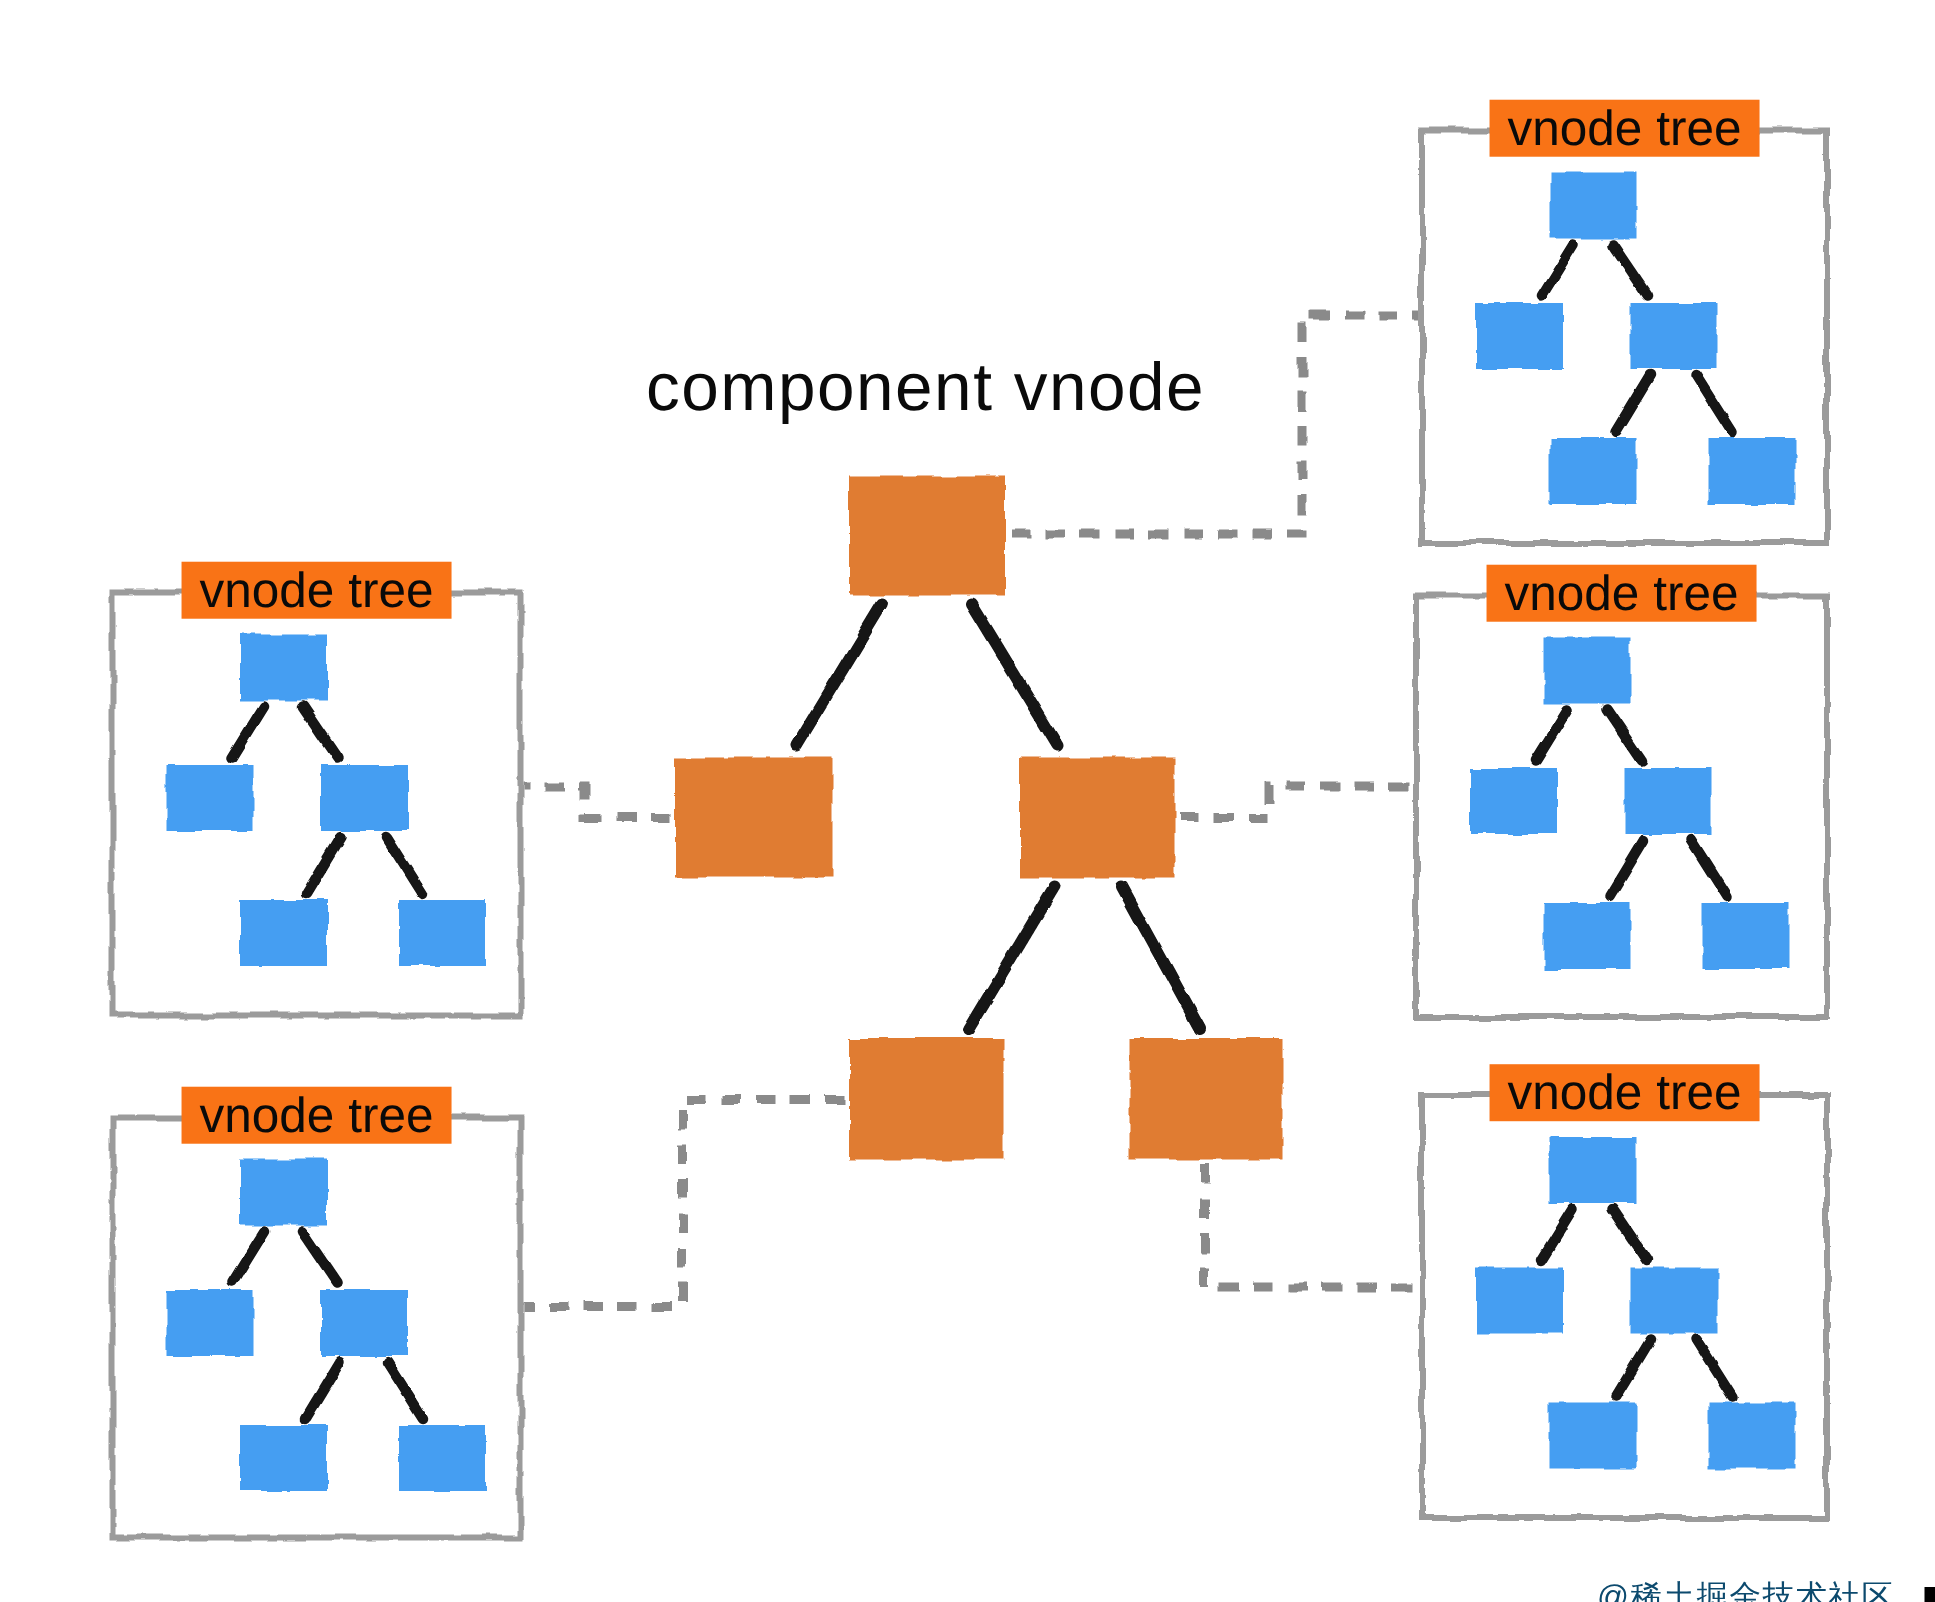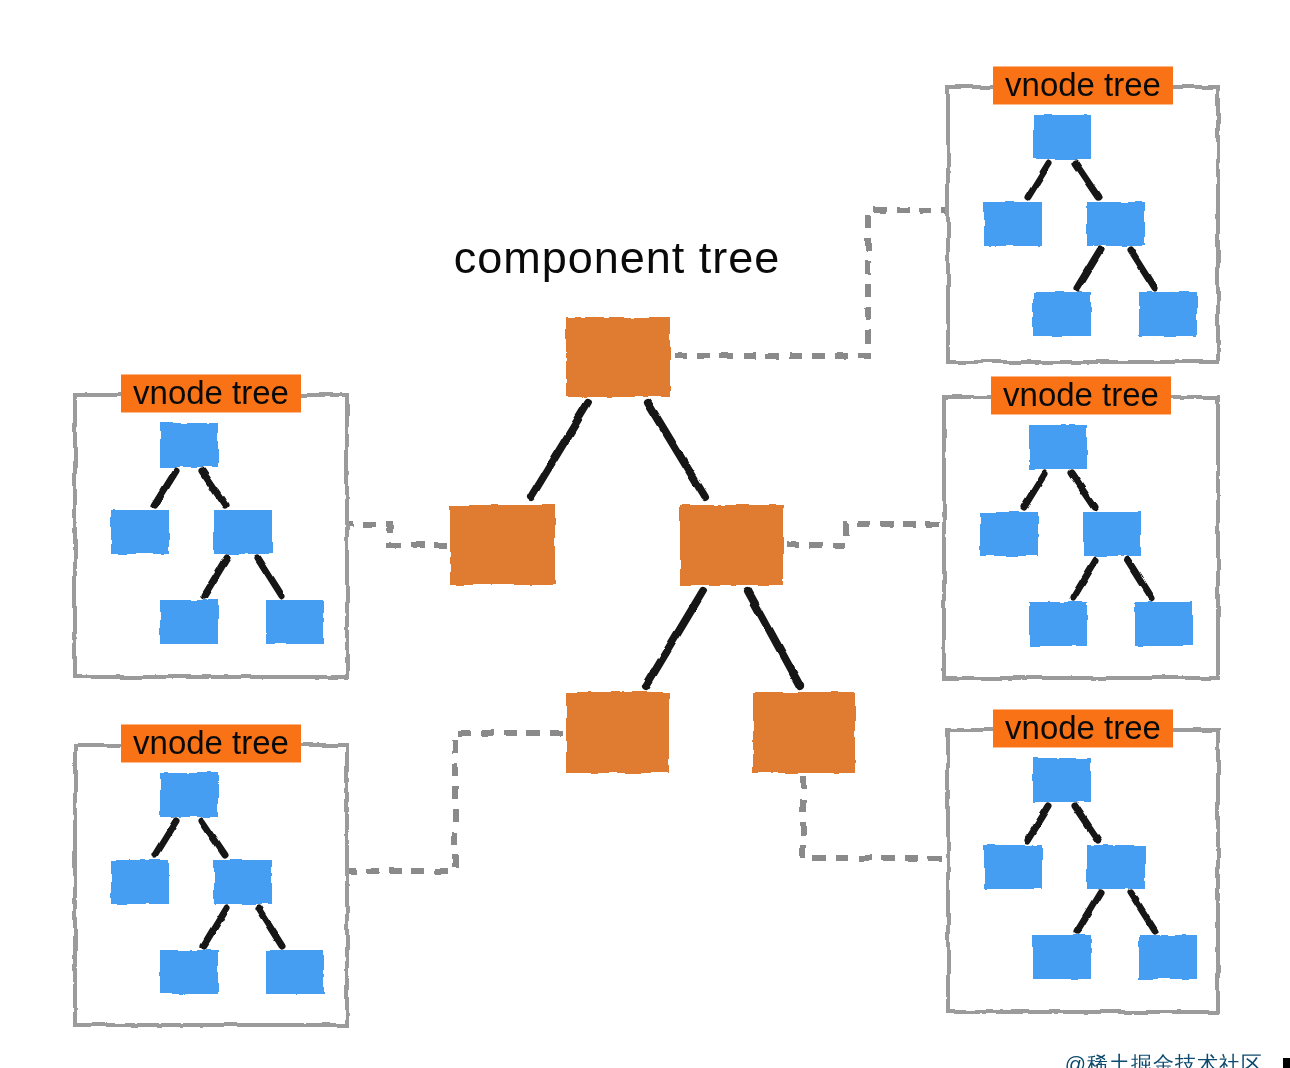--- a/index.html
+++ b/index.html
@@ -131,21 +131,21 @@
           <line x1="748" y1="591" x2="800" y2="686" stroke="#141414" stroke-width="8" stroke-linecap="round"></line>
           <rect x="566" y="317" width="104" height="80" fill="#e07b33"></rect>
           <rect x="450" y="505" width="105" height="80" fill="#e07b33"></rect>
           <rect x="680" y="505" width="103" height="80" fill="#e07b33"></rect>
           <rect x="566" y="692" width="103" height="81" fill="#e07b33"></rect>
           <rect x="753" y="692" width="102" height="81" fill="#e07b33"></rect>
         </g>
       </g>
   </svg>
 
-  <div class="main-title">component tree</div>
+  <div class="main-title">component vnode</div>
 
   <div class="vnode-title" style="left: 1083px; top: 87px;">vnode tree</div>
   <div class="vnode-title" style="left: 211px; top: 395px;">vnode tree</div>
   <div class="vnode-title" style="left: 1081px; top: 397px;">vnode tree</div>
   <div class="vnode-title" style="left: 211px; top: 745px;">vnode tree</div>
   <div class="vnode-title" style="left: 1083px; top: 730px;">vnode tree</div>
 
   <div class="watermark">@稀土掘金技术社区</div>
   <div class="bottom-mark"></div>
 </div>

